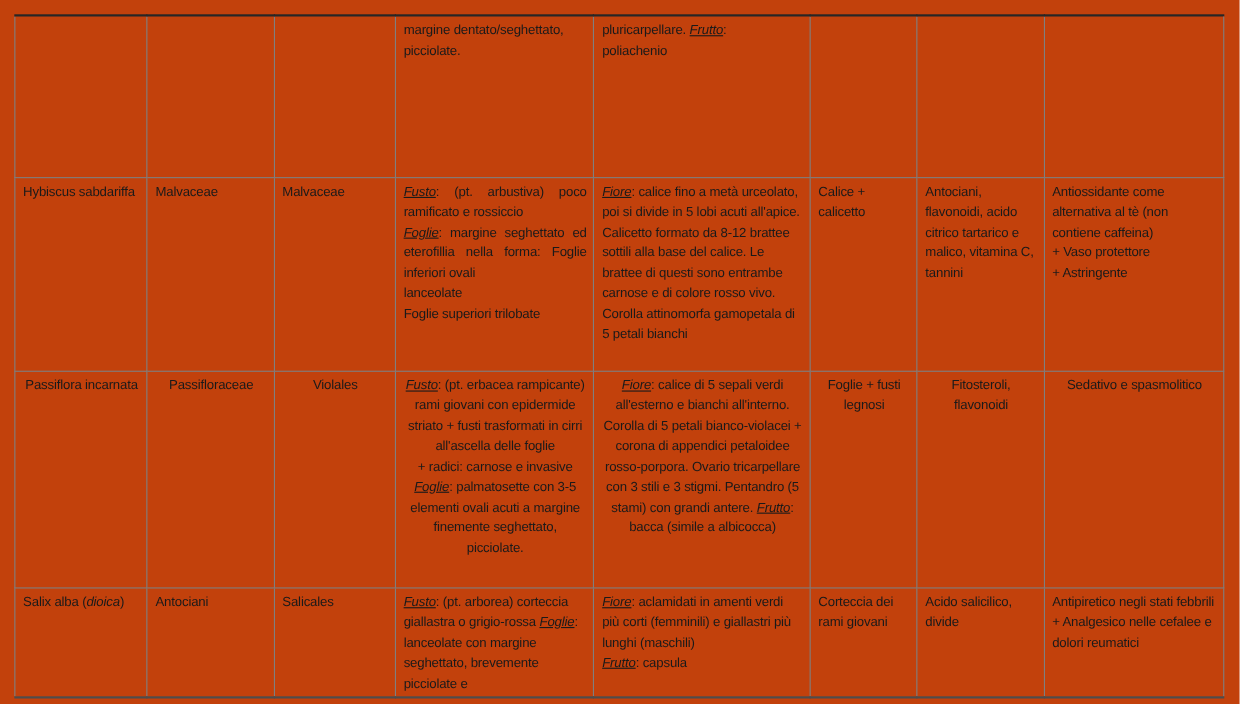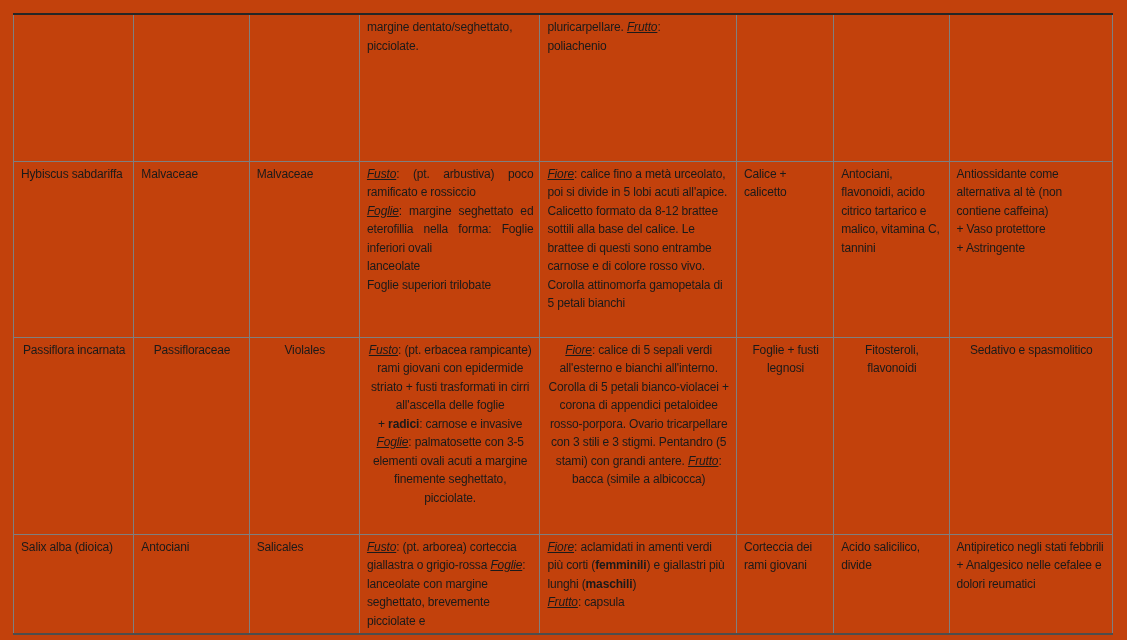--- a/index.html
+++ b/index.html
@@ -30,22 +30,22 @@
     line-height:18.5px;
     word-wrap:break-word;
   }
   
   tr.row-0{height:147px;}
   tr.row-1{height:176px;margin-top:42px;}
   tr.row-2{height:197px;text-align:center;}
   tr.row-3{height:95px;}
   td.justify{text-align:justify;}
   .u{text-decoration:underline;font-style:italic;}
-  .b{font-weight:bold;}
-  .i{}
+  .b{font-weight:normal;}
+  .i{font-style:italic;}
 </style>
 </head>
 <body>
 
 <div class="page">
   <table class="plant-table">
     <colgroup>
       <col style="width:120px">
       <col style="width:115px">
       <col style="width:110px">

